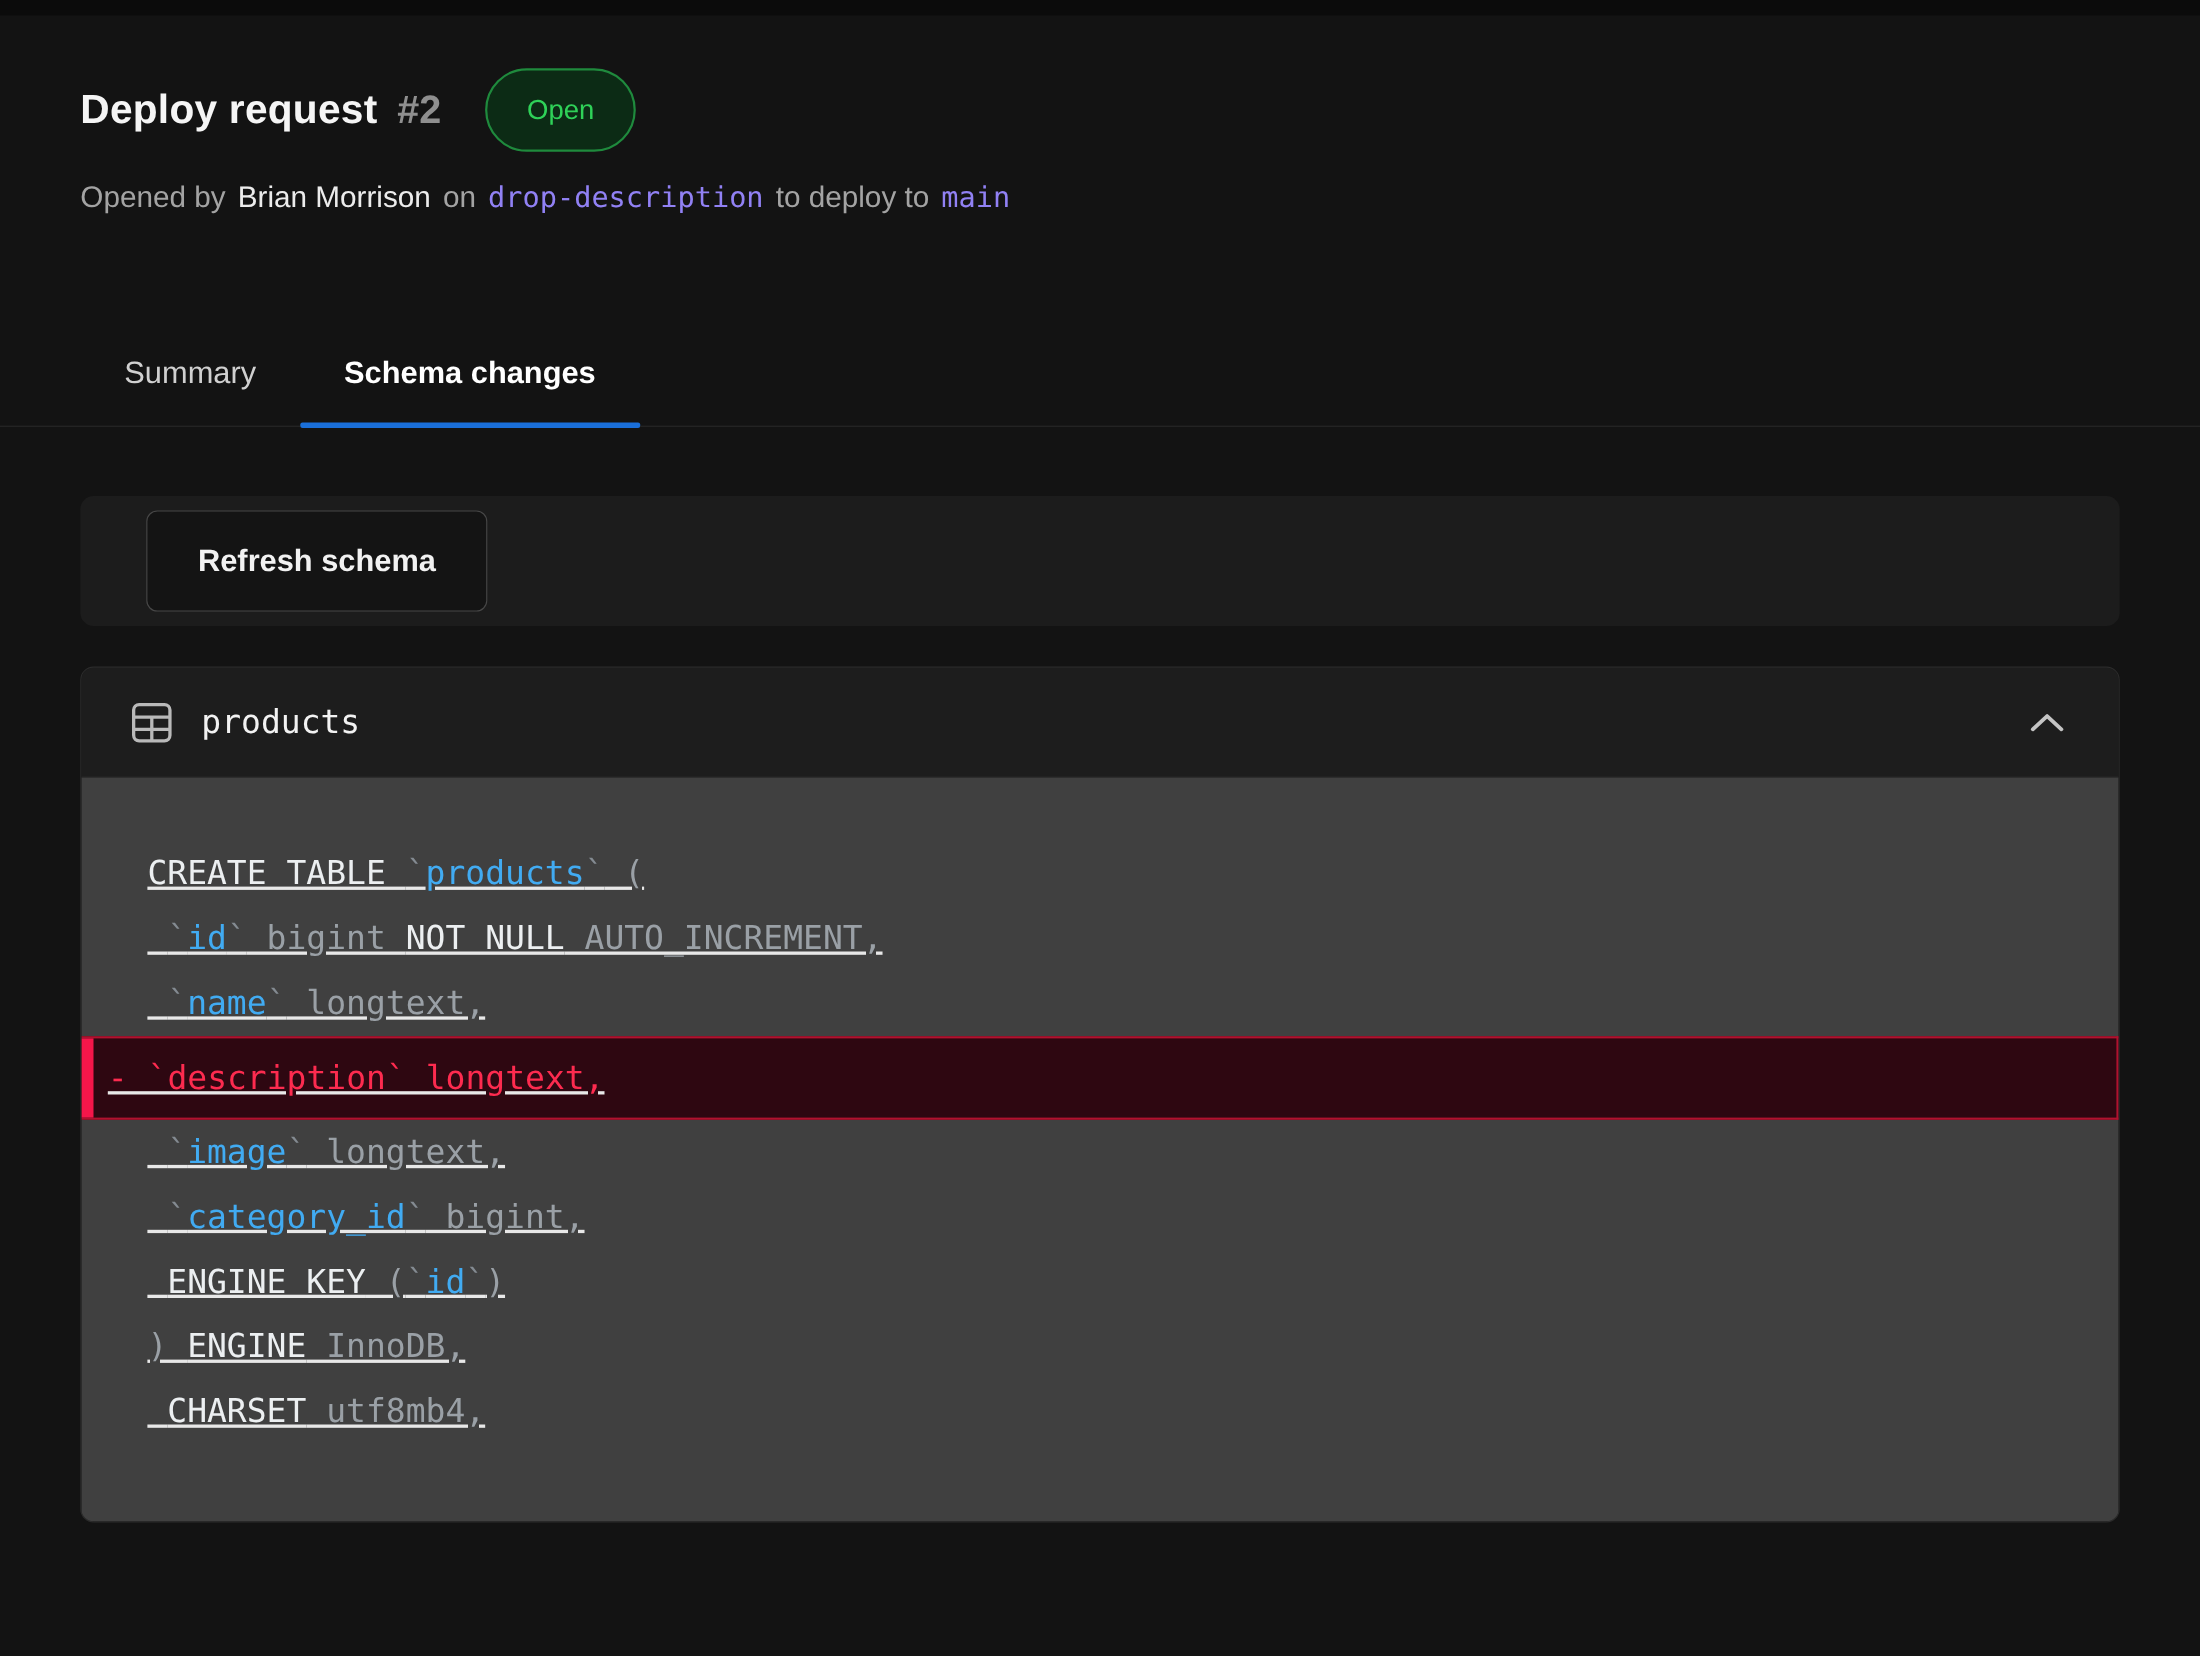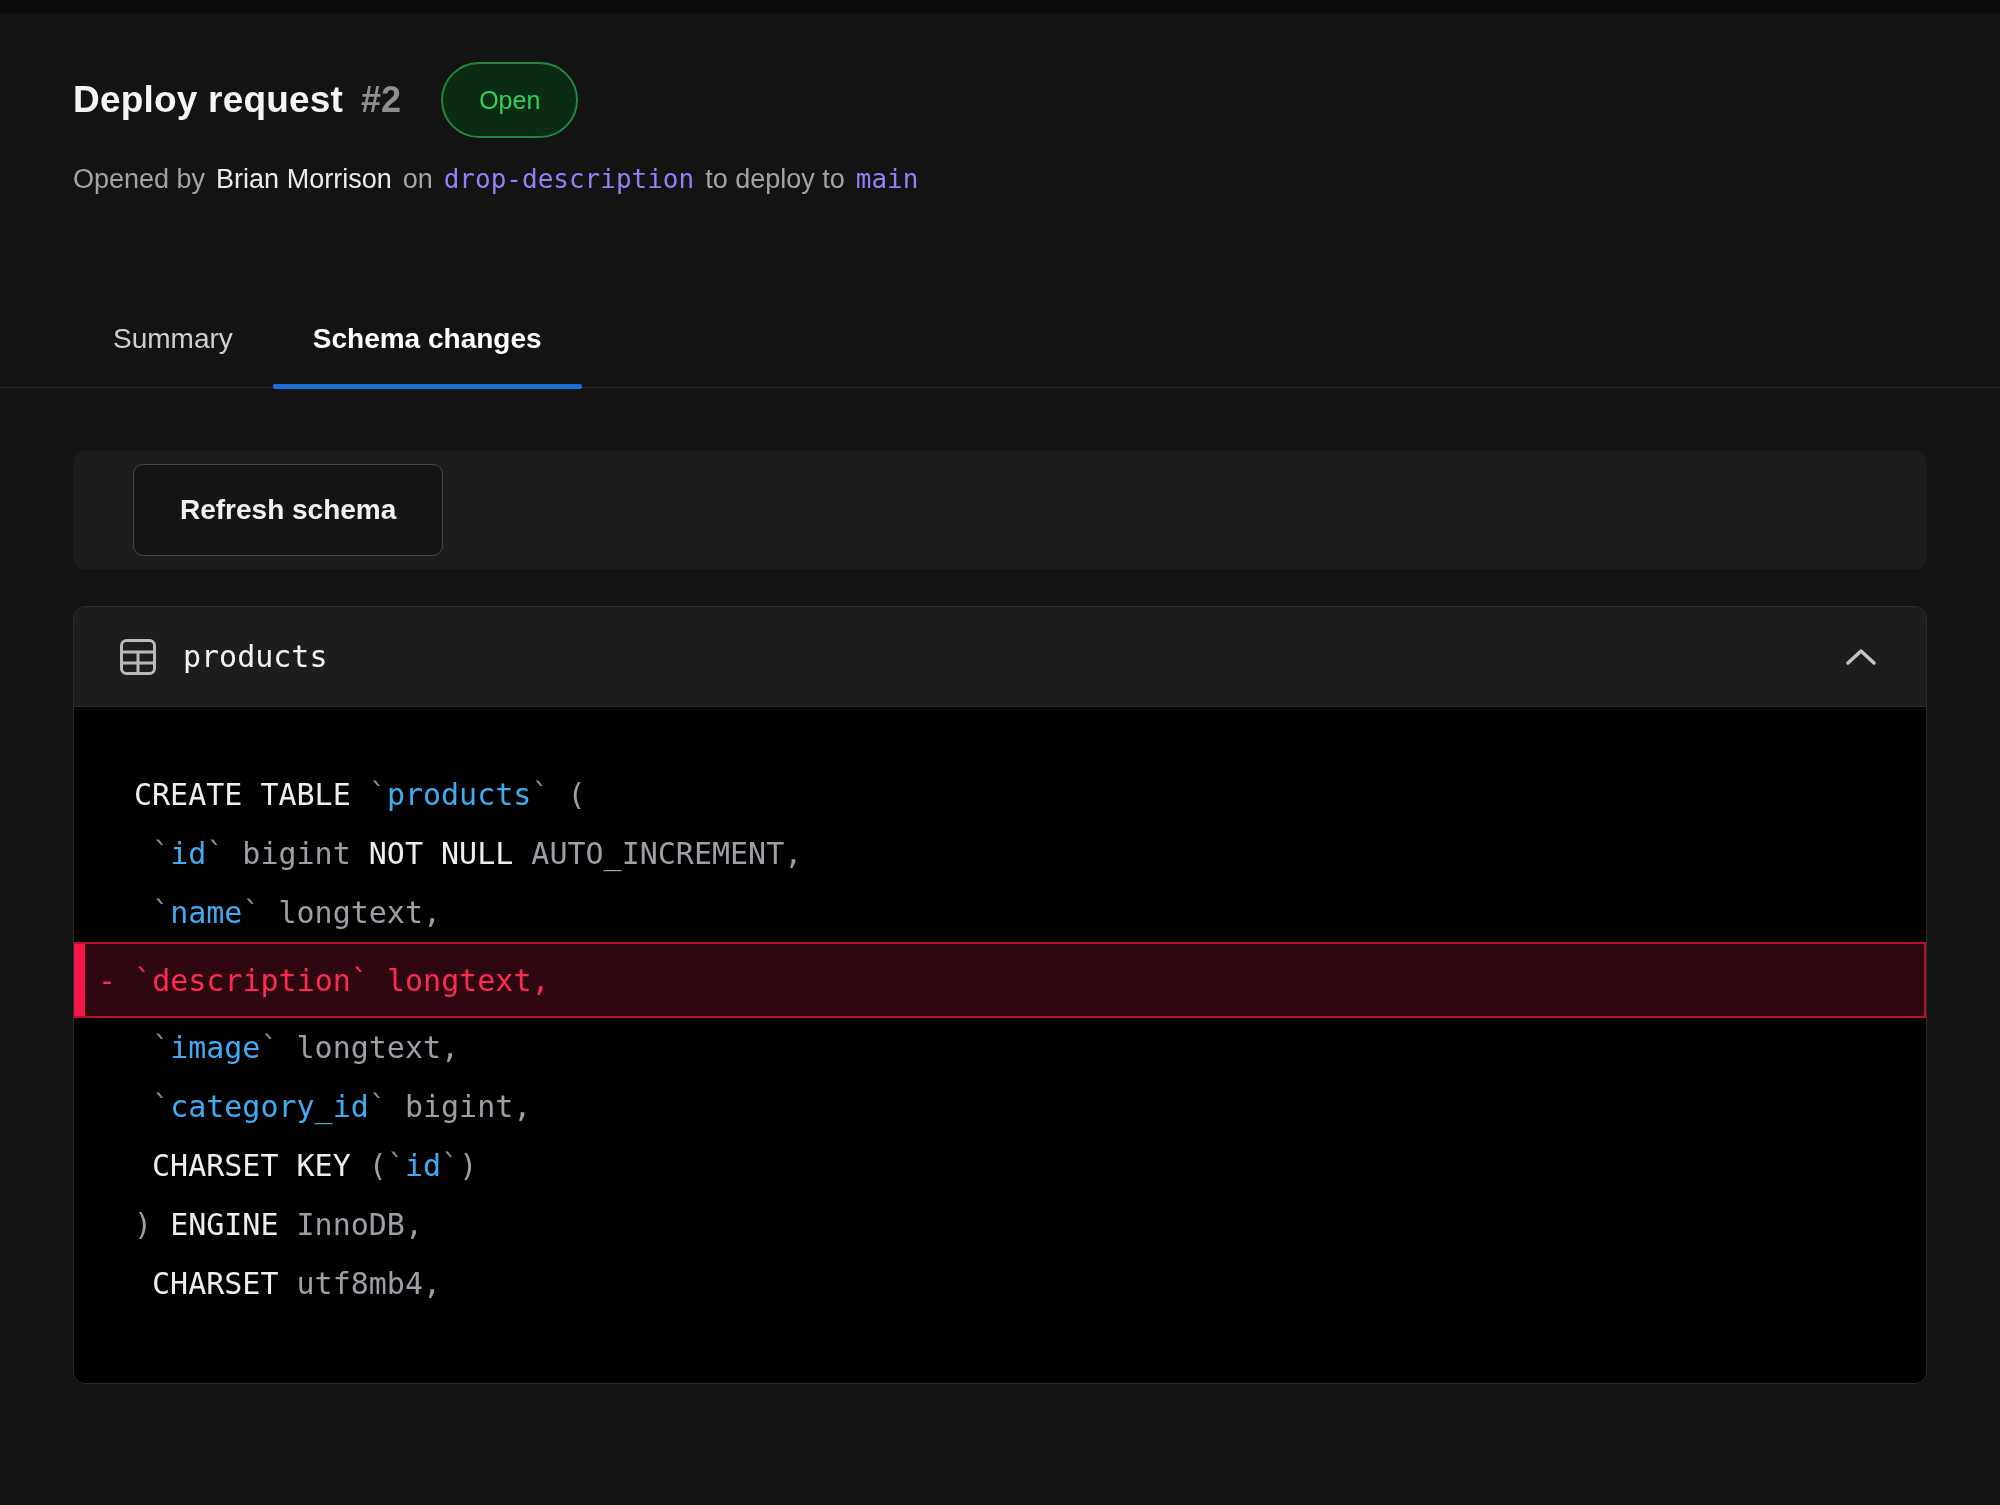--- a/index.html
+++ b/index.html
@@ -97,21 +97,21 @@
   .table-icon { width: 38px; height: 38px; flex: none; }
   .table-name {
     margin-left: 26px;
     font-family: "DejaVu Sans Mono", monospace;
     font-size: 30px; color: #f2f2f2;
   }
   .header-spacer { flex: 1; }
   .chevron { width: 34px; height: 22px; flex: none; }
 
   
-  .code { padding: 58px 0 70px 0; background: #000000; }
+  .code { padding: 58px 0 70px 0; background: #404040; text-decoration: underline; }
   .line {
     height: 59px;
     display: flex; align-items: center;
     padding-left: 60px;
     font-family: "DejaVu Sans Mono", monospace;
     font-size: 30px;
     white-space: pre;
   }
   .line-content { white-space: pre; }
   .tok-kw  { color: #eceff1; }
@@ -175,19 +175,19 @@
         <polyline points="4,17 17,5 30,17" stroke="#c4c4c4" stroke-width="3.5" stroke-linecap="round" stroke-linejoin="round"></polyline>
       </svg>
     </div>
     <div class="code">
         <div class="line"><span class="line-content"><span class="tok-kw">CREATE TABLE </span><span class="tok-tick">`</span><span class="tok-id">products</span><span class="tok-tick">`</span><span class="tok-p"> (</span></span></div>
         <div class="line"><span class="line-content"><span class="tok-p"> </span><span class="tok-tick">`</span><span class="tok-id">id</span><span class="tok-tick">`</span><span class="tok-p"> bigint </span><span class="tok-kw">NOT NULL</span><span class="tok-p"> AUTO_INCREMENT,</span></span></div>
         <div class="line"><span class="line-content"><span class="tok-p"> </span><span class="tok-tick">`</span><span class="tok-id">name</span><span class="tok-tick">`</span><span class="tok-p"> longtext,</span></span></div>
         <div class="line deleted"><span class="del-bar"></span><span class="line-content"><span class="tok-del">- `description` longtext,</span></span></div>
         <div class="line"><span class="line-content"><span class="tok-p"> </span><span class="tok-tick">`</span><span class="tok-id">image</span><span class="tok-tick">`</span><span class="tok-p"> longtext,</span></span></div>
         <div class="line"><span class="line-content"><span class="tok-p"> </span><span class="tok-tick">`</span><span class="tok-id">category_id</span><span class="tok-tick">`</span><span class="tok-p"> bigint,</span></span></div>
-        <div class="line"><span class="line-content"><span class="tok-p"> </span><span class="tok-kw">CHARSET KEY</span><span class="tok-p"> (</span><span class="tok-tick">`</span><span class="tok-id">id</span><span class="tok-tick">`</span><span class="tok-p">)</span></span></div>
+        <div class="line"><span class="line-content"><span class="tok-p"> </span><span class="tok-kw">ENGINE KEY</span><span class="tok-p"> (</span><span class="tok-tick">`</span><span class="tok-id">id</span><span class="tok-tick">`</span><span class="tok-p">)</span></span></div>
         <div class="line"><span class="line-content"><span class="tok-p">) </span><span class="tok-kw">ENGINE</span><span class="tok-p"> InnoDB,</span></span></div>
         <div class="line"><span class="line-content"><span class="tok-p"> </span><span class="tok-kw">CHARSET</span><span class="tok-p"> utf8mb4,</span></span></div>
       </div>
   </div>
 
 </div>
 
 </body></html>

